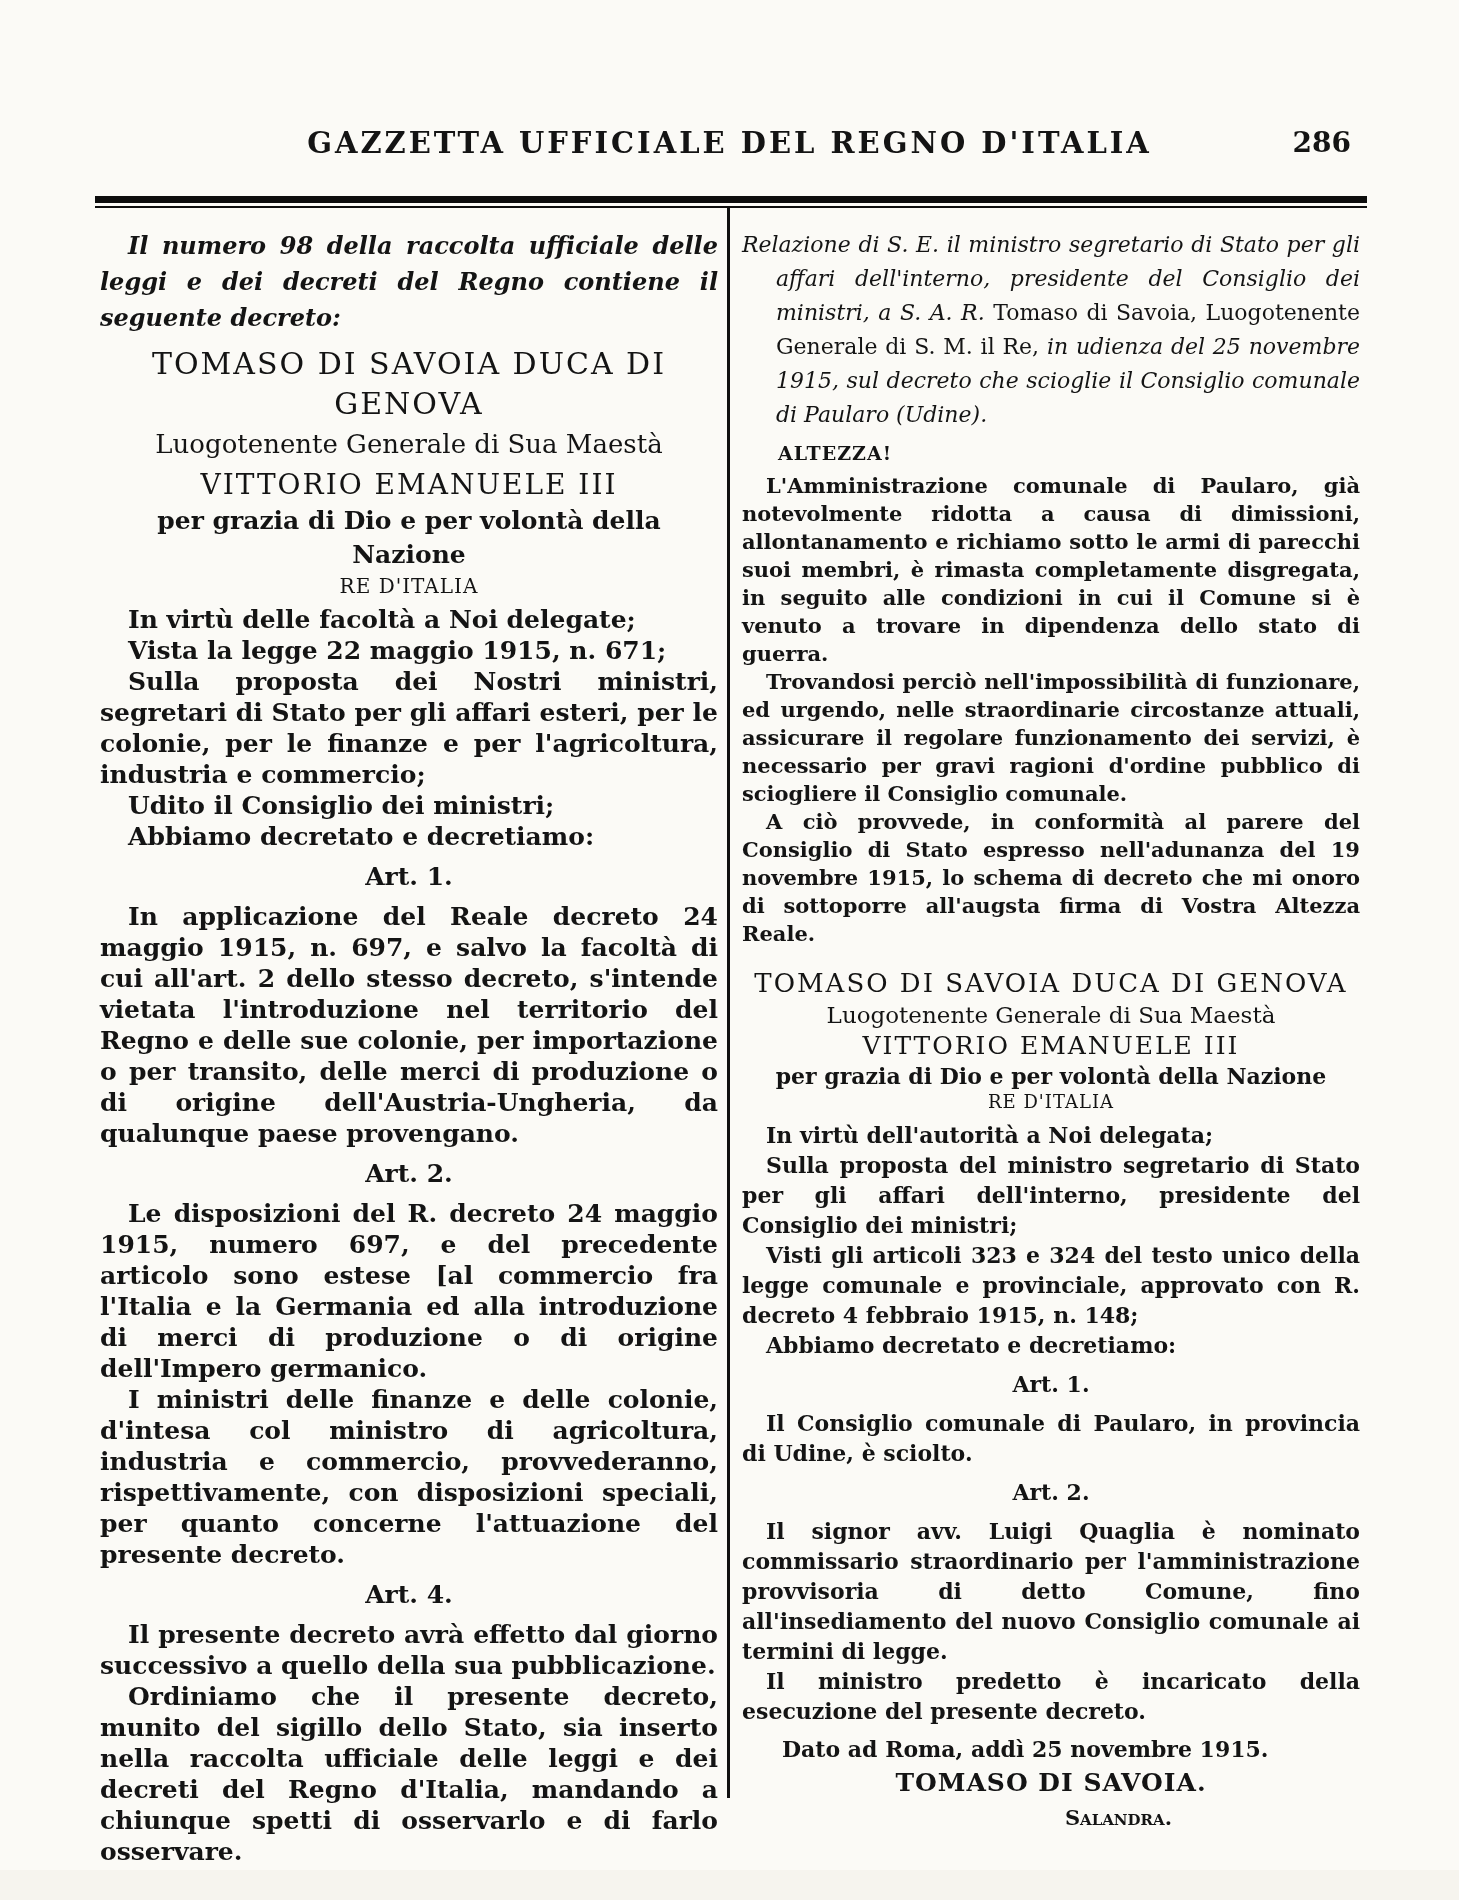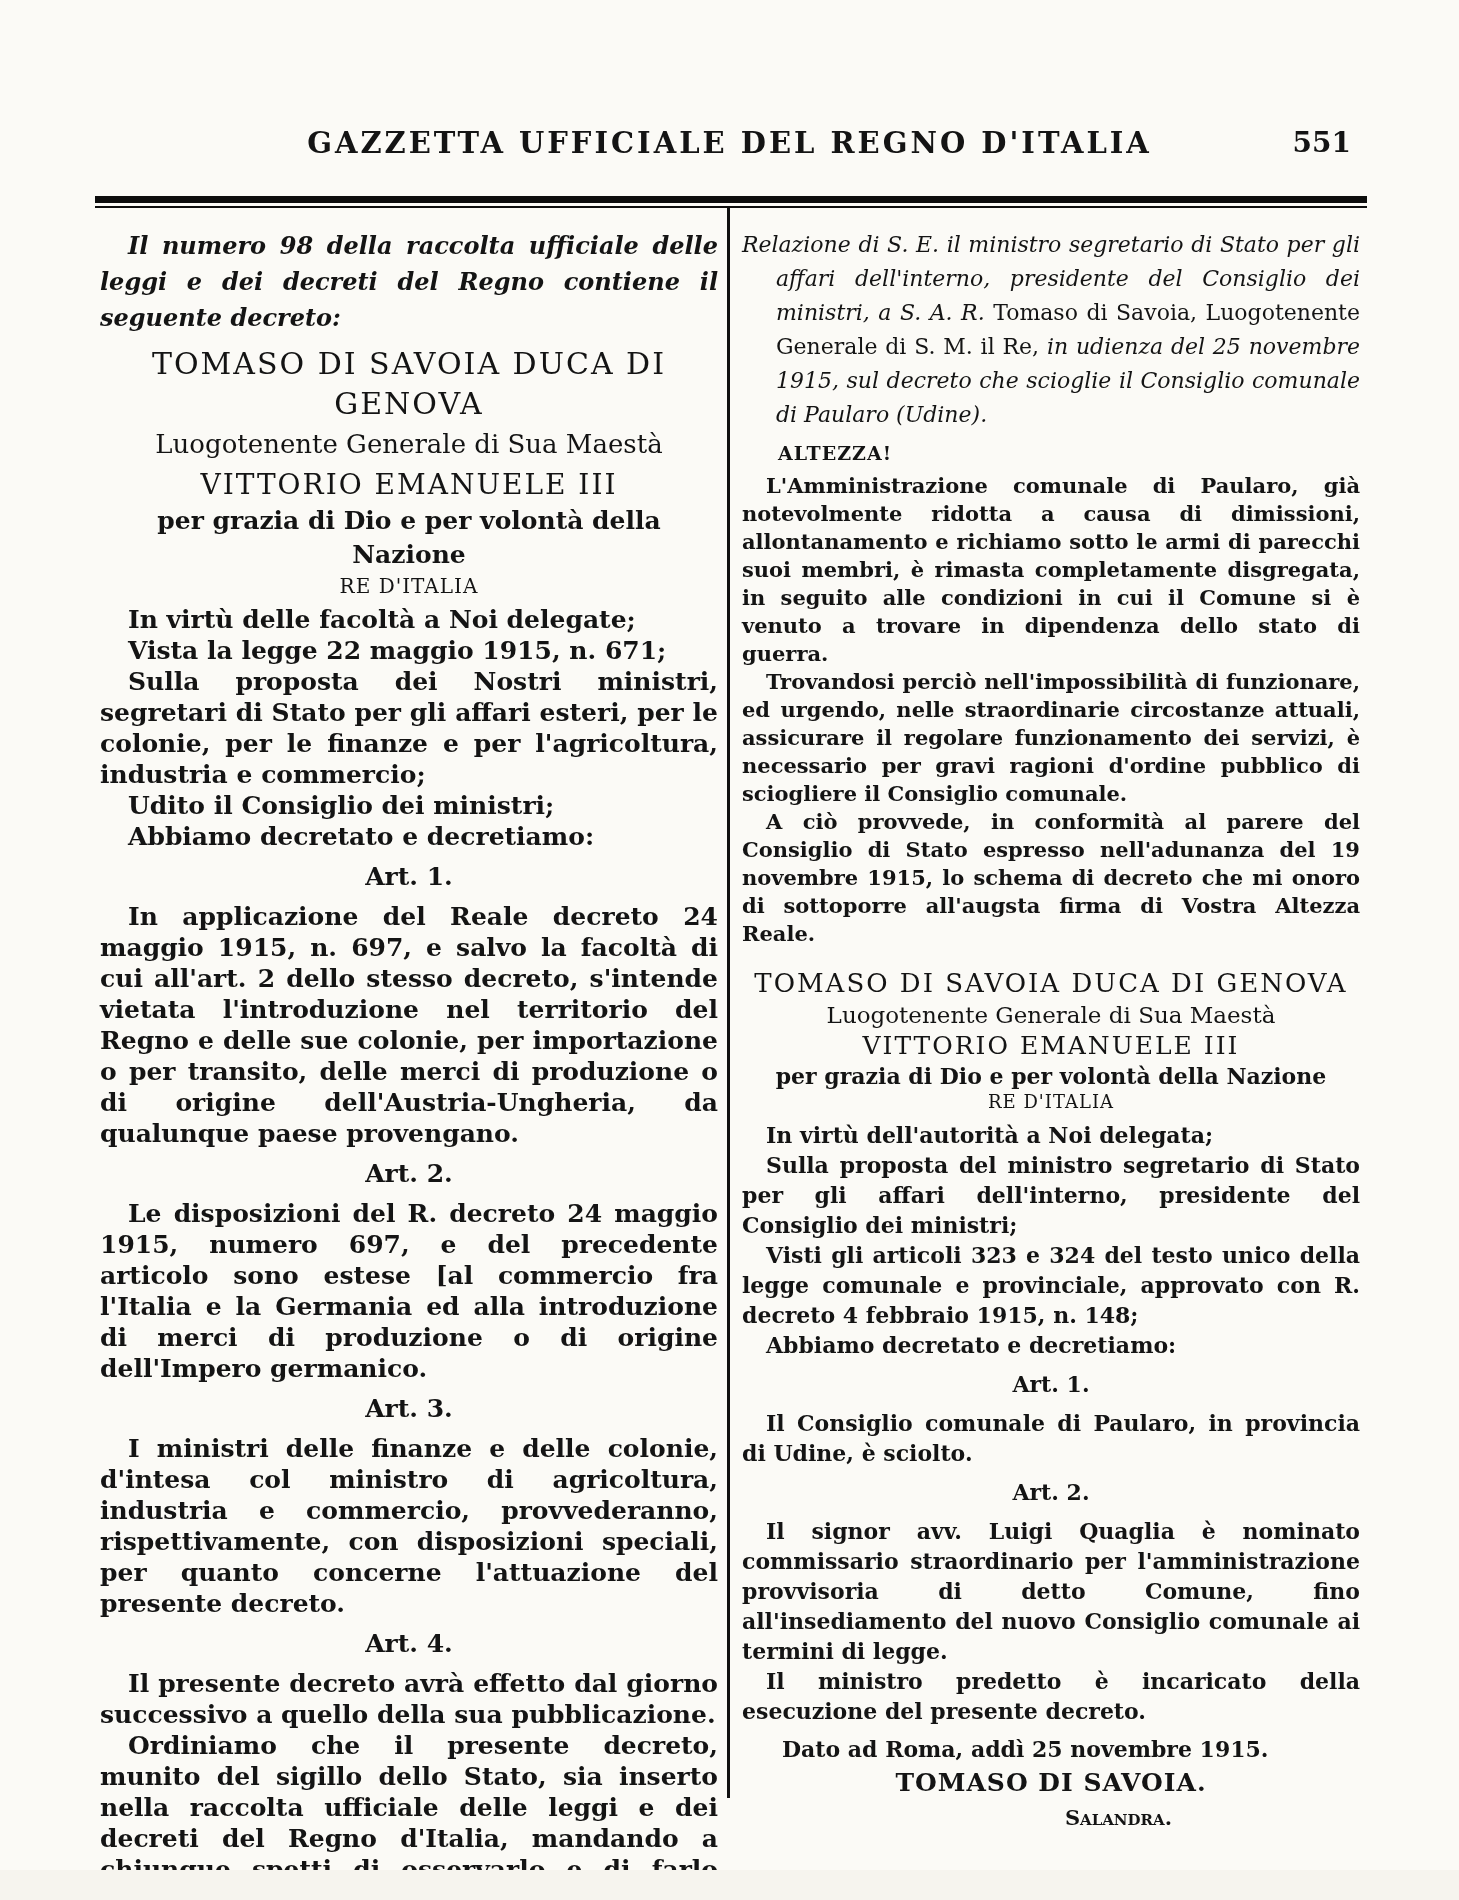--- a/index.html
+++ b/index.html
@@ -46,21 +46,21 @@
   .dato-r{font-size:22px;line-height:30px;font-weight:700;text-indent:40px;margin-top:8px;}
   .sig-main-r{font-size:25px;line-height:34px;font-weight:700;text-align:center;letter-spacing:1px;margin-top:2px;}
   .signer-r{font-size:21px;line-height:28px;font-weight:700;font-variant:small-caps;text-align:right;padding-right:188px;margin-top:4px;}
 </style>
 </head>
 <body>
 
 <div class="page">
 
   <div class="masthead">GAZZETTA UFFICIALE DEL REGNO D'ITALIA</div>
-  <div class="pageno">551</div>
+  <div class="pageno">286</div>
   <div class="toprule">
     <div class="bar"></div>
     <div class="thin"></div>
   </div>
   <div class="divider"></div>
 
   <div class="col col-left">
     <p class="intro">Il numero 98 della raccolta ufficiale delle leggi e dei decreti del Regno contiene il seguente decreto:</p>
 
     <p class="rt-name">TOMASO DI SAVOIA DUCA DI GENOVA</p>
@@ -74,21 +74,20 @@
     <p class="body-l">Sulla proposta dei Nostri ministri, segretari di Stato per gli affari esteri, per le colonie, per le finanze e per l'agricoltura, industria e commercio;</p>
     <p class="body-l">Udito il Consiglio dei ministri;</p>
     <p class="body-l">Abbiamo decretato e decretiamo:</p>
 
     <p class="art-title">Art. 1.</p>
     <p class="body-l">In applicazione del Reale decreto 24 maggio 1915, n. 697, e salvo la facoltà di cui all'art. 2 dello stesso decreto, s'intende vietata l'introduzione nel territorio del Regno e delle sue colonie, per importazione o per transito, delle merci di produzione o di origine dell'Austria-Ungheria, da qualunque paese provengano.</p>
 
     <p class="art-title">Art. 2.</p>
     <p class="body-l">Le disposizioni del R. decreto 24 maggio 1915, numero 697, e del precedente articolo sono estese [al commercio fra l'Italia e la Germania ed alla introduzione di merci di produzione o di origine dell'Impero germanico.</p>
 
-    <p class="art-title">Art. 3.</p>
     <p class="body-l">I ministri delle finanze e delle colonie, d'intesa col ministro di agricoltura, industria e commercio, provvederanno, rispettivamente, con disposizioni speciali, per quanto concerne l'attuazione del presente decreto.</p>
 
     <p class="art-title">Art. 4.</p>
     <p class="body-l">Il presente decreto avrà effetto dal giorno successivo a quello della sua pubblicazione.</p>
 
     <p class="body-l">Ordiniamo che il presente decreto, munito del sigillo dello Stato, sia inserto nella raccolta ufficiale delle leggi e dei decreti del Regno d'Italia, mandando a chiunque spetti di osservarlo e di farlo osservare.</p>
 
   </div>
 
   <div class="col col-right">

